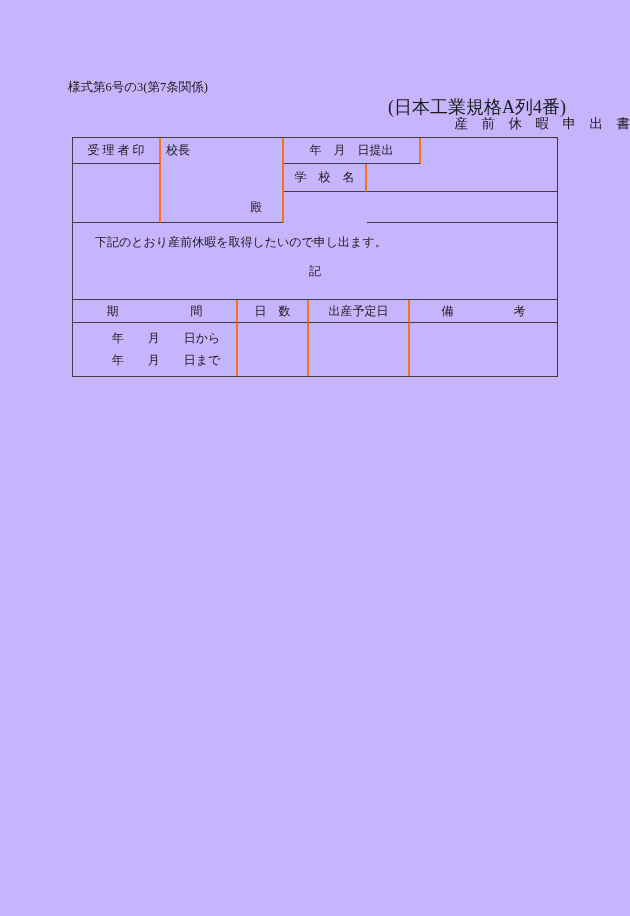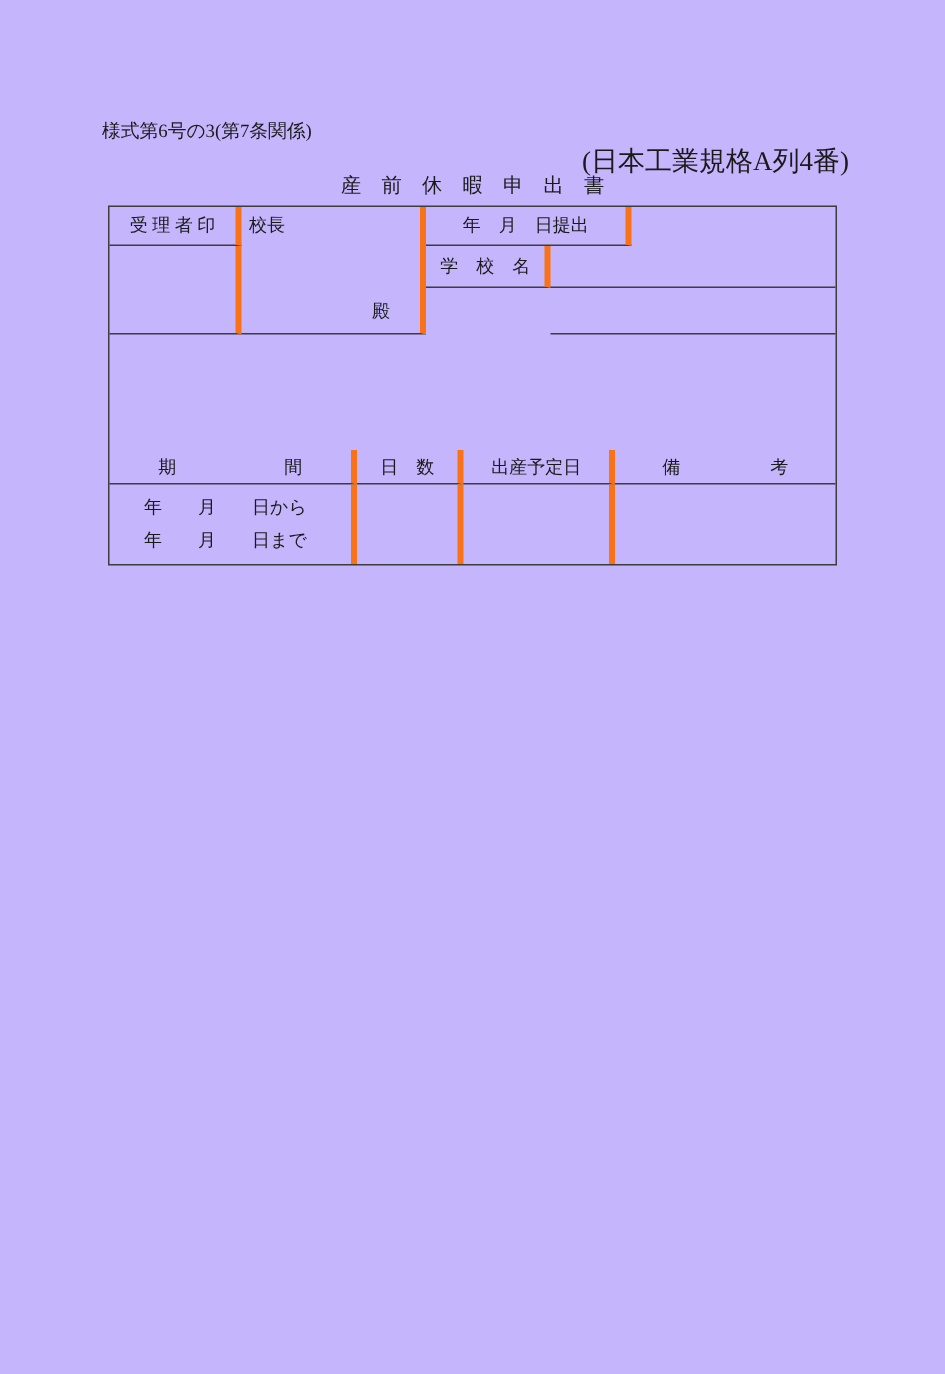--- a/index.html
+++ b/index.html
@@ -29,41 +29,41 @@
     top: 100px;
     font-size: 18px;
     line-height: 15px;
   }
   .doc-title {
     position: absolute;
     left: 0;
     right: 0;
     top: 116px;
     margin: 0;
-    text-align: center;
+    text-align: right;
     font-size: 13.5px;
     font-weight: normal;
     line-height: 16px;
   }
   .form-table {
     position: absolute;
     left: 72px;
     top: 137px;
     width: 486px;
     height: 240px;
     border: 1px solid #3d3d3d;
     box-sizing: border-box;
   }
   .cell {
     position: absolute;
     box-sizing: border-box;
     font-size: 12px;
     line-height: 15px;
   }
-  .br { border-right: 4px solid #f97316; }
+  .br { border-right: 2px solid #f97316; text-align: center; }
   .bb { border-bottom: 1px solid #3d3d3d; }
   .center {
     display: flex;
     align-items: center;
     justify-content: center;
   }
   .addressee-title {
     position: absolute;
     left: 5px;
     top: 5px;
@@ -110,20 +110,24 @@
       <span>年　月　日提出</span>
     </div>
 
     <div class="cell br bb center" style="left:211px;top:26px;width:83px;height:28px">
       <span>学　校　名</span>
     </div>
     <div class="cell bb" style="left:294px;top:26px;width:190px;height:28px"></div>
 
     <div class="cell bb" style="left:294px;top:54px;width:190px;height:31px"></div>
 
+    <div class="cell bb" style="left:0;top:85px;width:484px;height:77px">
+      <div class="statement">下記のとおり産前休暇を取得したいので申し出ます。</div>
+      <div class="record-heading">記</div>
+    </div>
 
     <div class="cell br bb center" style="left:0;top:162px;width:165px;height:23px">
       <span>期　　　　　　間</span>
     </div>
     <div class="cell br bb center" style="left:165px;top:162px;width:71px;height:23px">
       <span>日　数</span>
     </div>
     <div class="cell br bb center" style="left:236px;top:162px;width:101px;height:23px">
       <span>出産予定日</span>
     </div>

